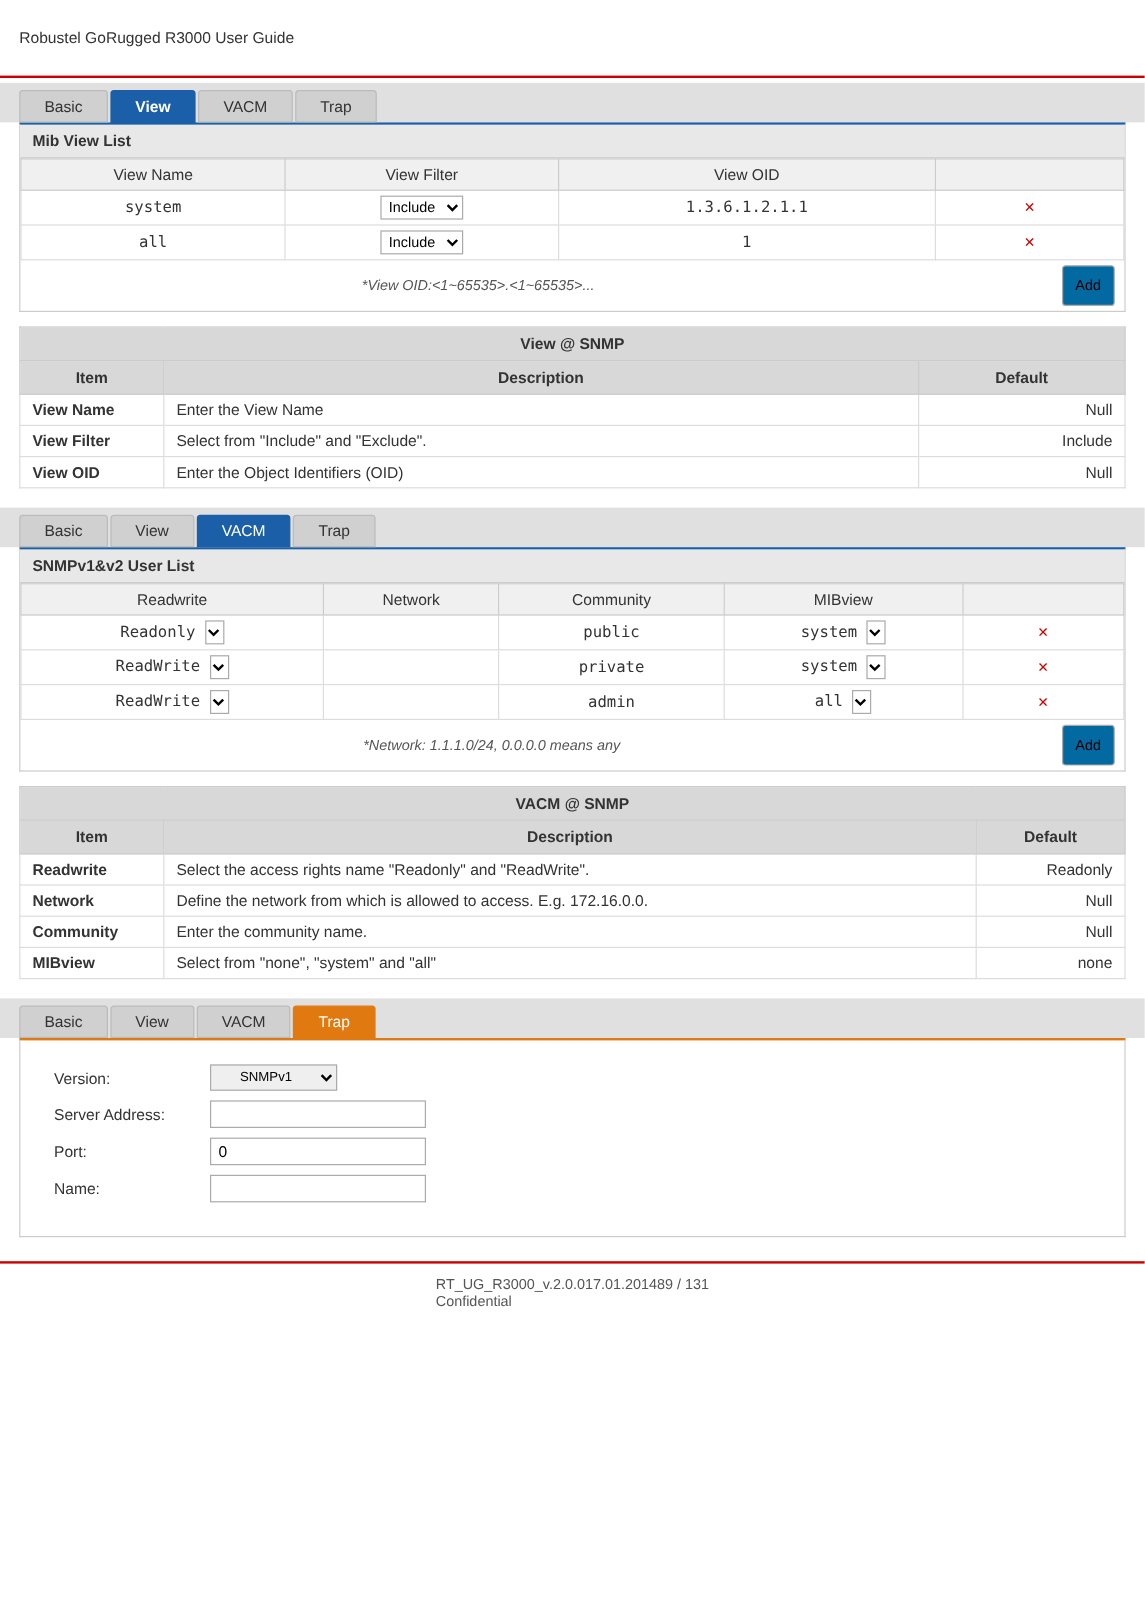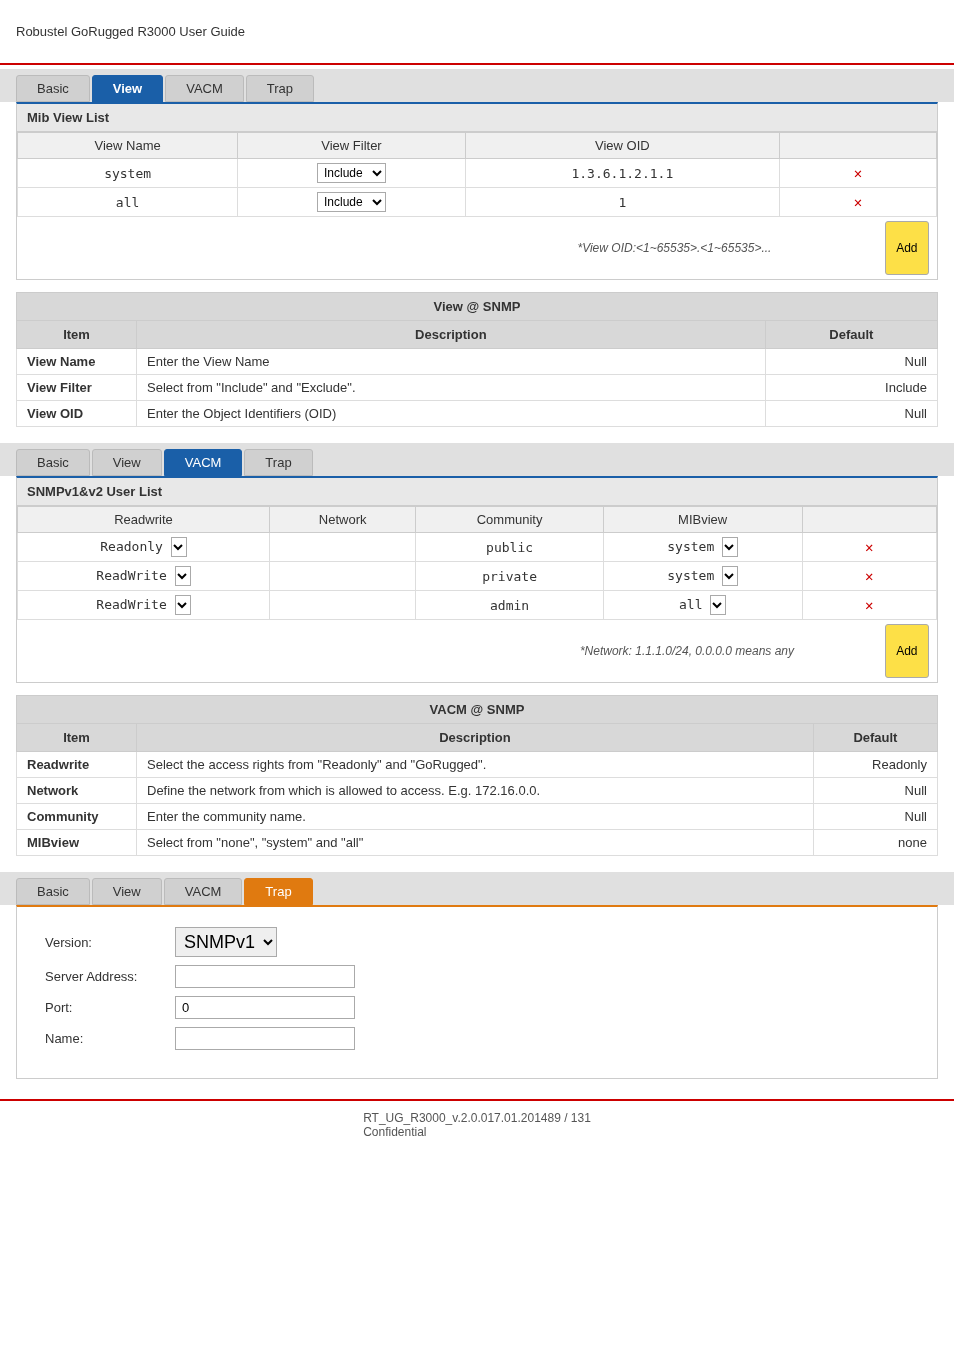--- a/index.html
+++ b/index.html
@@ -8,31 +8,31 @@
     .page-header { padding: 24px 16px; font-size: 13px; color: #333; border-bottom: 2px solid #c00; }
     .tab { padding: 6px 24px; border: 1px solid #ccc; border-bottom: none; cursor: pointer; font-size: 13px; background: #d0d0d0; color: #333; border-radius: 3px 3px 0 0; }
     .tab.active { background: #fff; border-bottom: 1px solid #fff; margin-bottom: -1px; font-weight: bold; }
 
     .section-container { border: 1px solid #ccc; margin: 12px 16px; background: #fff; }
     .section-header { background: #e8e8e8; padding: 6px 10px; font-weight: bold; font-size: 13px; border-bottom: 1px solid #ccc; }
 
     table.data-table { width: 100%; border-collapse: collapse; }
     table.data-table th { background: #f0f0f0; border: 1px solid #ccc; padding: 5px 8px; font-weight: normal; text-align: center; font-size: 13px; }
     table.data-table td { border: 1px solid #ddd; padding: 4px 8px; text-align: center; font-size: 13px; font-family: monospace; }
-    table.data-table tr.hint-row td { text-align: right; border: none; font-family: Arial, sans-serif; color: #555; font-style: italic; font-size: 12px; }
+    table.data-table tr.hint-row td { text-align: center; border: none; font-family: Arial, sans-serif; color: #555; font-style: italic; font-size: 12px; }
 
     .x-btn { color: #c00; font-weight: bold; font-size: 14px; cursor: pointer; }
     .select-sm { font-size: 12px; border: 1px solid #aaa; background: #fff; padding: 1px 2px; }
-    .add-btn { background: #fde047; border: 1px solid #aaa; padding: 19px 10px; font-size: 12px; cursor: pointer; border-radius: 3px; }
+    .add-btn { background: #0369a1; border: 1px solid #aaa; padding: 9px 10px; font-size: 12px; cursor: pointer; border-radius: 3px; }
 
     .info-block { margin: 12px 16px; border-radius: 15px; }
     .trap-row { display: flex; align-items: center; margin-bottom: 8px; }
     .trap-label { width: 130px; font-size: 13px; }
     .trap-input { border: 1px solid #aaa; padding: 3px 6px; font-size: 13px; width: 180px; }
-    .trap-select { border: 1px solid #aaa; padding: 3px 4px; font-size: 18px; }
+    .trap-select { border: 1px solid #aaa; padding: 3px 20px; font-size: 11px; }
     .checkbox-label { display: flex; align-items: center; gap: 6px; font-size: 13px; margin-bottom: 10px; }
 
     .page-footer { display: flex; justify-content: center; padding: 10px 16px; border-top: 2px solid #c00; margin-top: 20px; font-size: 12px; color: #555; }
 
     .vacm-snmp-table { width: 100%; border-collapse: collapse; margin: 10px 0; }
     .vacm-snmp-table thead th { background: #d8d8d8; border: 1px solid #ccc; padding: 6px; font-size: 13px; font-weight: bold; text-align: center; }
     .vacm-snmp-table tbody td { border: 1px solid #ddd; padding: 5px 10px; font-size: 13px; }
     .vacm-snmp-table tbody td:first-child { font-weight: bold; width: 120px; }
     .vacm-snmp-table tbody td:last-child { text-align: right; }
   </style>
@@ -213,21 +213,21 @@
       </tr>
       <tr>
         <th>Item</th>
         <th>Description</th>
         <th>Default</th>
       </tr>
     </thead>
     <tbody>
       <tr>
         <td>Readwrite</td>
-        <td>Select the access rights from "Readonly" and "GoRugged".</td>
+        <td>Select the access rights name "Readonly" and "ReadWrite".</td>
         <td style="text-align:right;">Readonly</td>
       </tr>
       <tr>
         <td>Network</td>
         <td>Define the network from which is allowed to access. E.g. 172.16.0.0.</td>
         <td style="text-align:right;">Null</td>
       </tr>
       <tr>
         <td>Community</td>
         <td>Enter the community name.</td>

